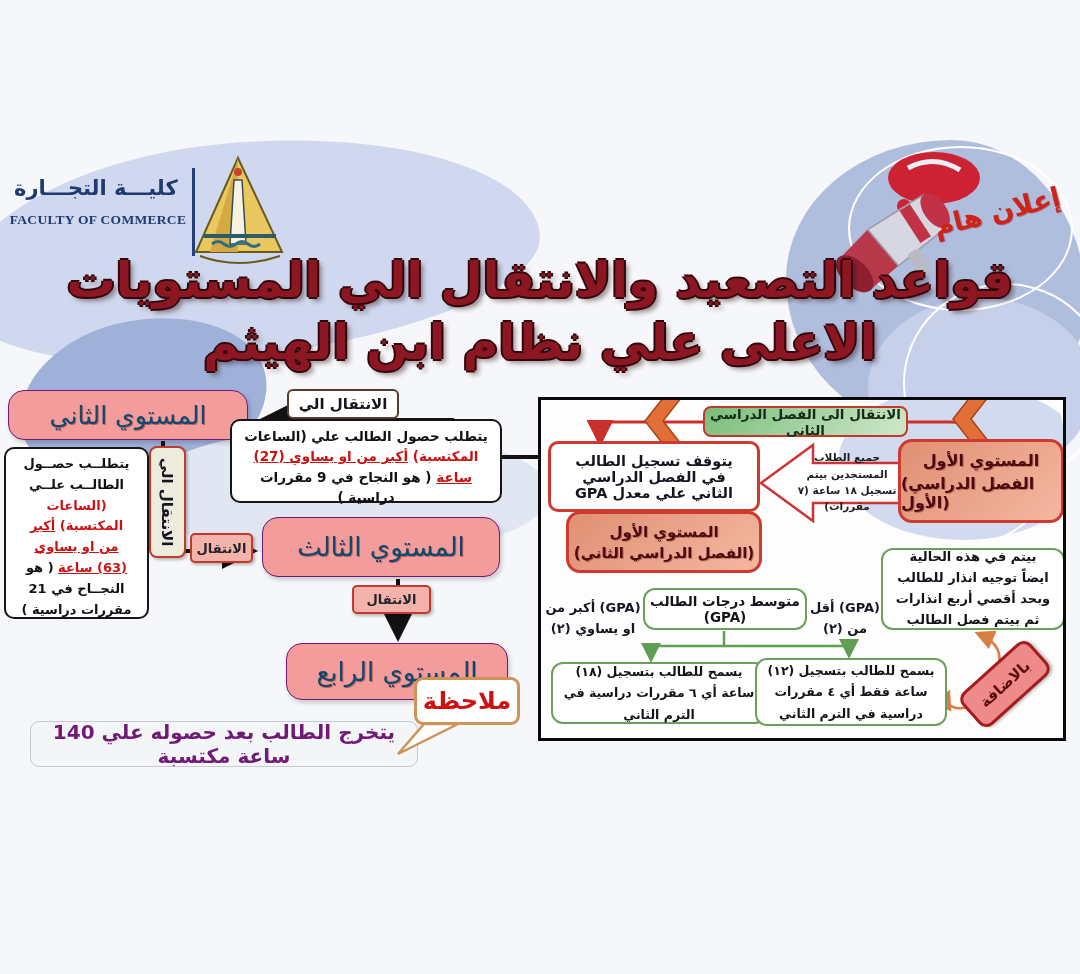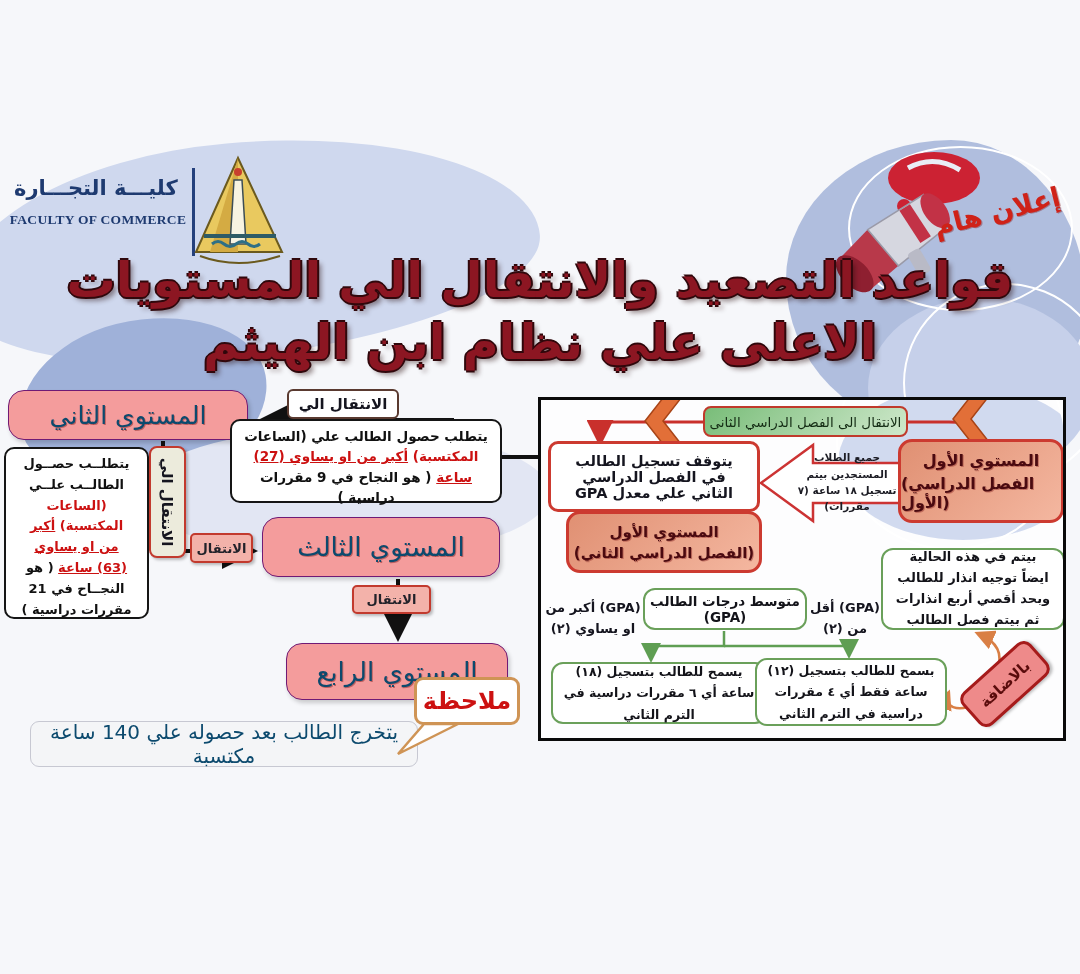--- a/index.html
+++ b/index.html
@@ -46,31 +46,31 @@
   .req-box { background:#ffffff; border:2.5px solid #151515; border-radius:10px; font-weight:bold;
       color:#111; padding:5px 12px; direction:rtl; }
   .req-box .rd { color:#cc1111; }
   .req-box .rdu { color:#cc1111; text-decoration:underline; }
   .sm-transfer { background:#f3b2aa; border:2px solid #c23a2e; border-radius:5px; font-weight:bold;
       color:#22222a; box-shadow:1.5px 2px 3px rgba(0,0,0,.25); }
   .vert-label { background:#ecebdc; border:2.5px solid #c23a2e; border-radius:8px; box-shadow:2px 2px 3px rgba(0,0,0,.25); }
   .vert-label span { transform:rotate(90deg); white-space:nowrap; font-weight:800; font-size:15px; color:#15151f; }
   .note-callout { background:#ffffff; border:3px solid #cf9455; border-radius:9px; color:#cc1111;
       font-weight:800; font-size:24px; z-index:3; }
-  .grad-box { background:#f4f5f7; border:1.5px solid #c7c8d2; border-radius:9px; font-weight:normal;
-      font-size:20px; color:#0c4a6e; direction:rtl; }
+  .grad-box { background:#f4f5f7; border:1.5px solid #c7c8d2; border-radius:9px; font-weight:bold;
+      font-size:20px; color:#701a75; direction:rtl; }
 
   
   #panel { left:538px; top:397px; width:528px; height:344px; background:#fdfdfe; border:3.5px solid #0a0a0a; z-index:2; overflow:hidden; }
   #panel .p-blob { position:absolute; right:-25px; top:-15px; width:250px; height:155px; background:#c9d3ec;
       border-radius:50%; opacity:.85; z-index:0; }
   #panel .p-ring { position:absolute; left:295px; top:-70px; width:230px; height:220px; border:2px solid #fff;
       border-radius:50%; z-index:0; }
   .green-transfer { background:linear-gradient(135deg,#79bd79,#cfe8cb); border:2.5px solid #c0392b;
-      border-radius:8px; font-weight:400; font-size:13.5px; color:#142c14; }
+      border-radius:8px; font-weight:700; font-size:13.5px; color:#142c14; }
   .gbox { background:#ffffff; border:2.5px solid #6aa05a; border-radius:12px; font-weight:bold; color:#131319; direction:rtl; }
   .salmon { background:linear-gradient(135deg,#e09073,#f4b7a0); border:3px solid #cc3a30; border-radius:14px;
       color:#4a0a10; font-weight:800; text-shadow:1px 1px 0 rgba(128,24,24,.4); }
   .stopb { background:#fff; border:3px solid #cc3a30; border-radius:10px; font-weight:800; font-size:14.5px;
       color:#15151f; direction:rtl; }
   .addition { background:#ee8a8a; border:3px solid #a61b1b; border-radius:10px; transform:rotate(-42deg);
       font-weight:800; font-size:15px; color:#5a0c0c; box-shadow:2px 2px 3px rgba(0,0,0,.25); }
   .gpa-side { font-weight:800; font-size:13px; color:#15151f; direction:rtl; text-align:center; }
   svg { display:block; }
 </style>

